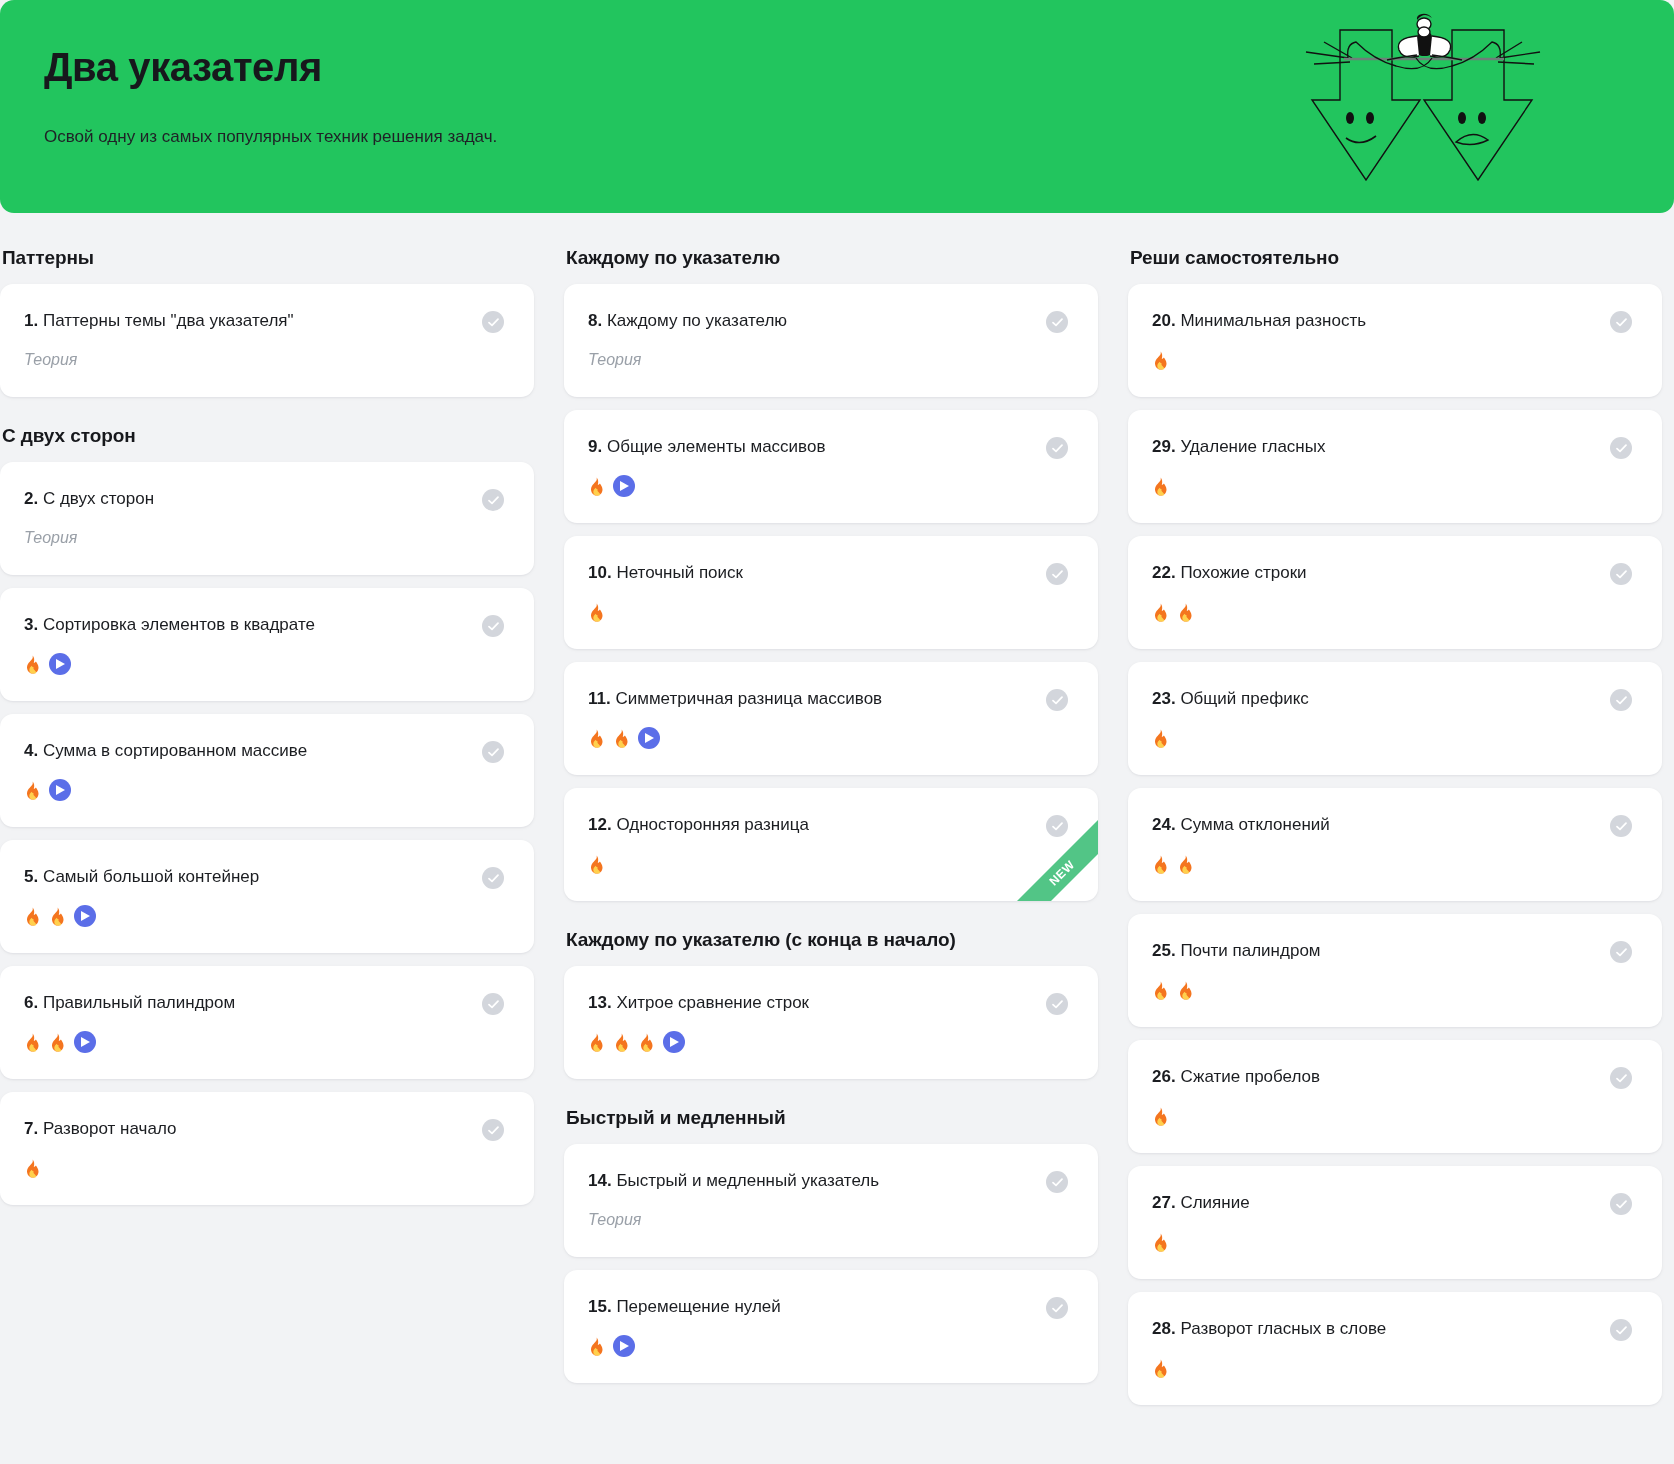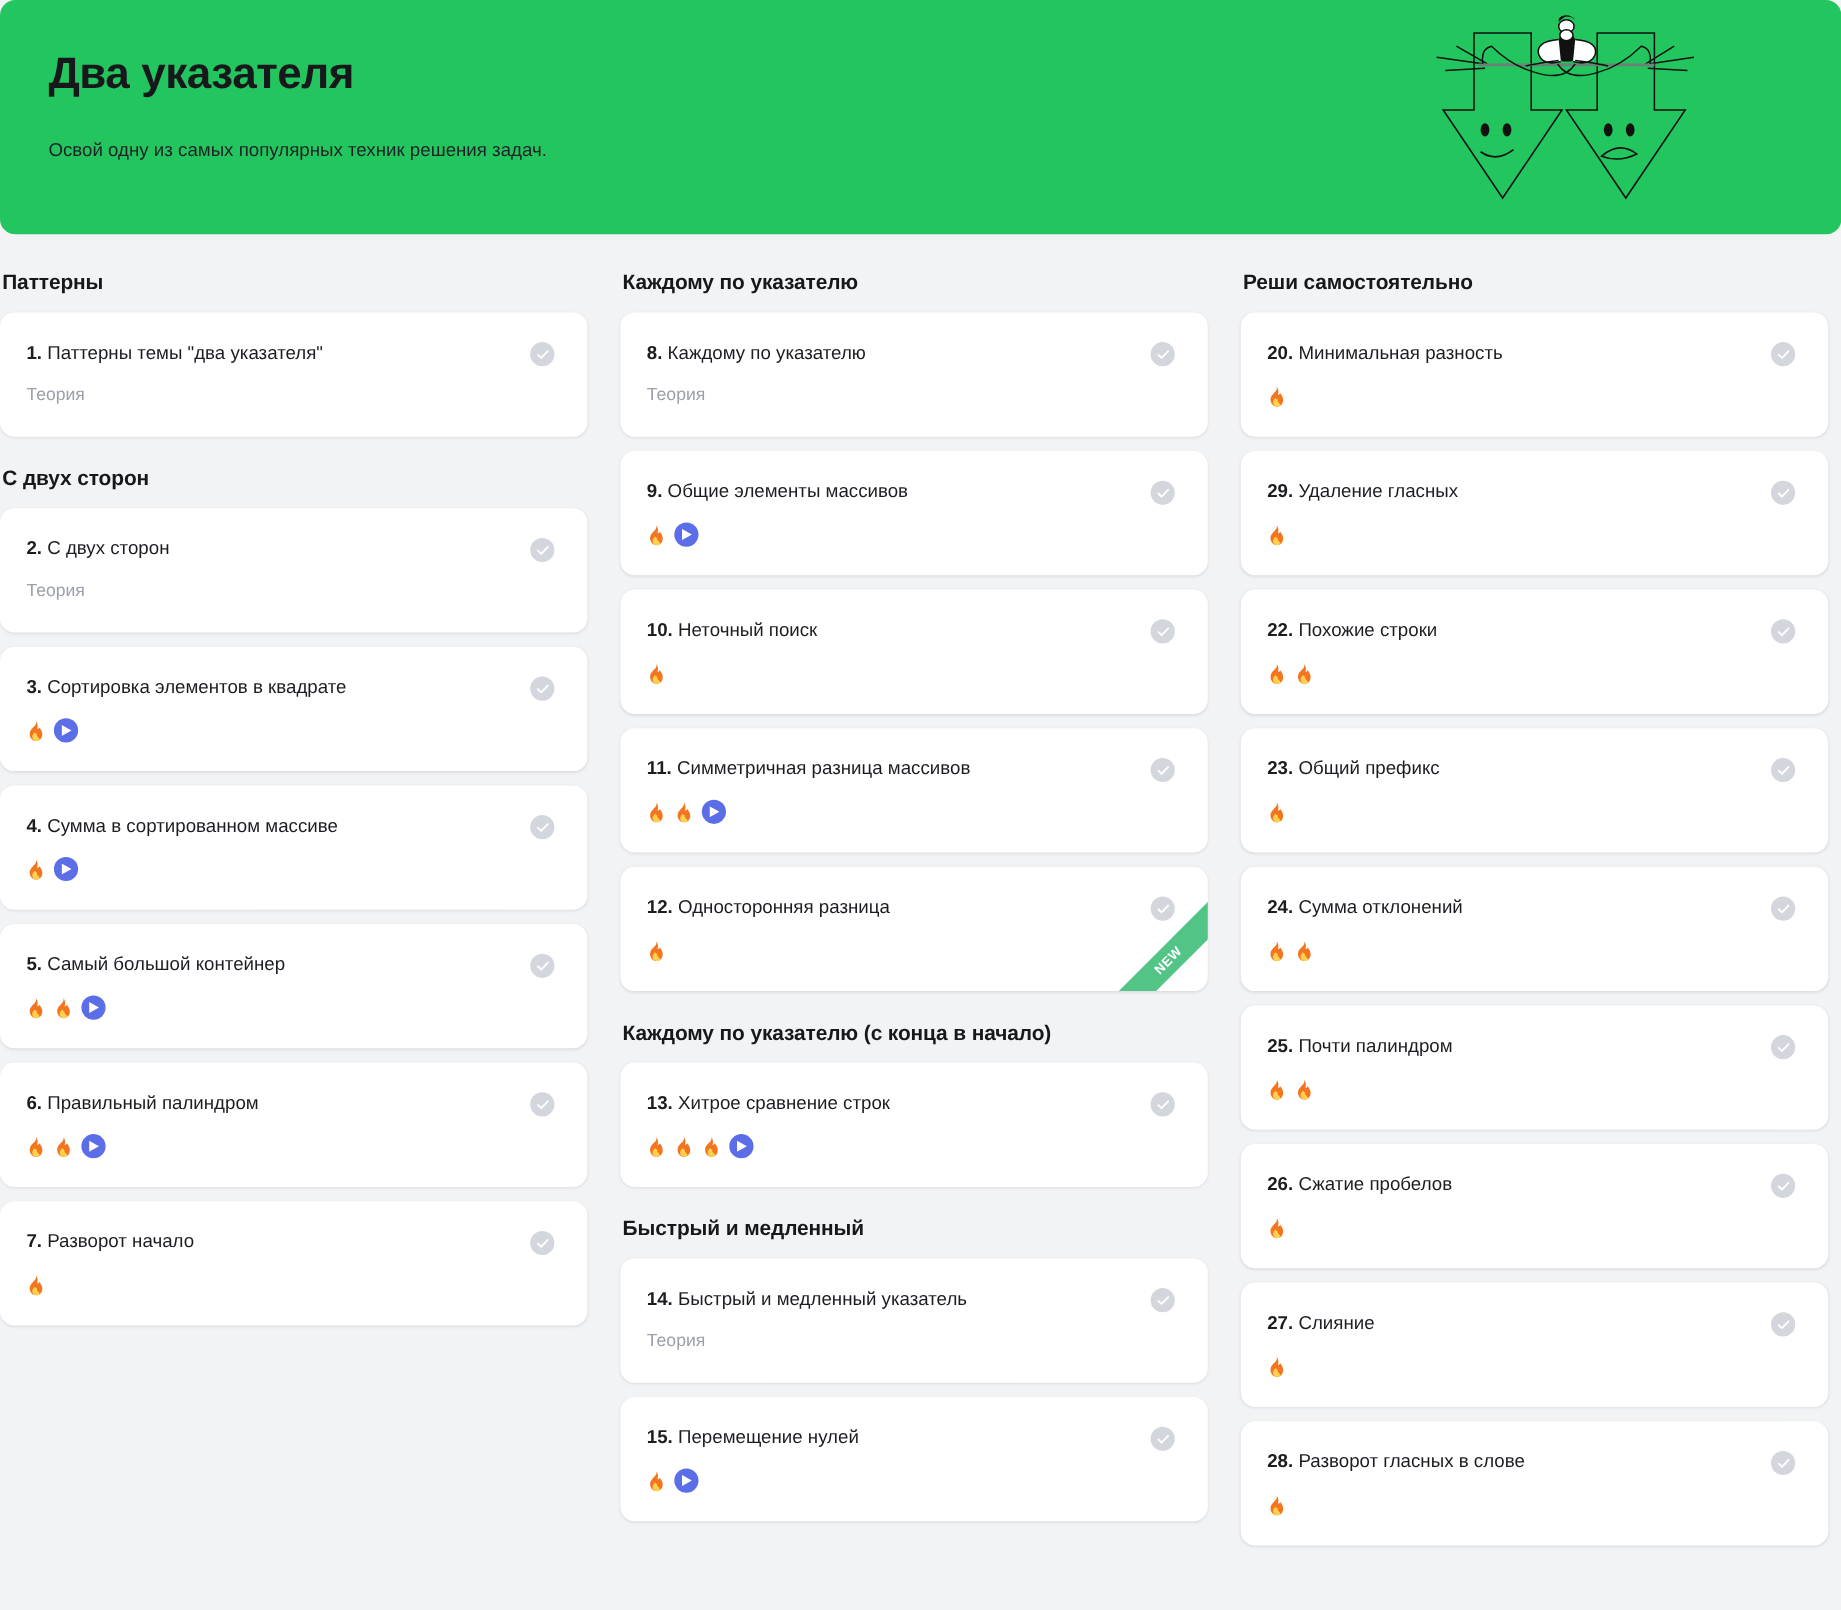--- a/index.html
+++ b/index.html
@@ -114,20 +114,21 @@
     margin-top: 16px;
     min-height: 22px;
     display: flex;
     align-items: center;
     gap: 8px;
   }
   .theory {
     font-size: 16px;
     color: #9aa0a8;
     line-height: 1.2;
+    font-style: italic;
   }
   .flame { font-size: 17px; line-height: 1; display: inline-block; }
   .flame svg { display: block; }
 
   .play-btn {
     width: 22px; height: 22px;
     border-radius: 50%;
     background: #5b6ee8;
     display: inline-flex;
     align-items: center;

